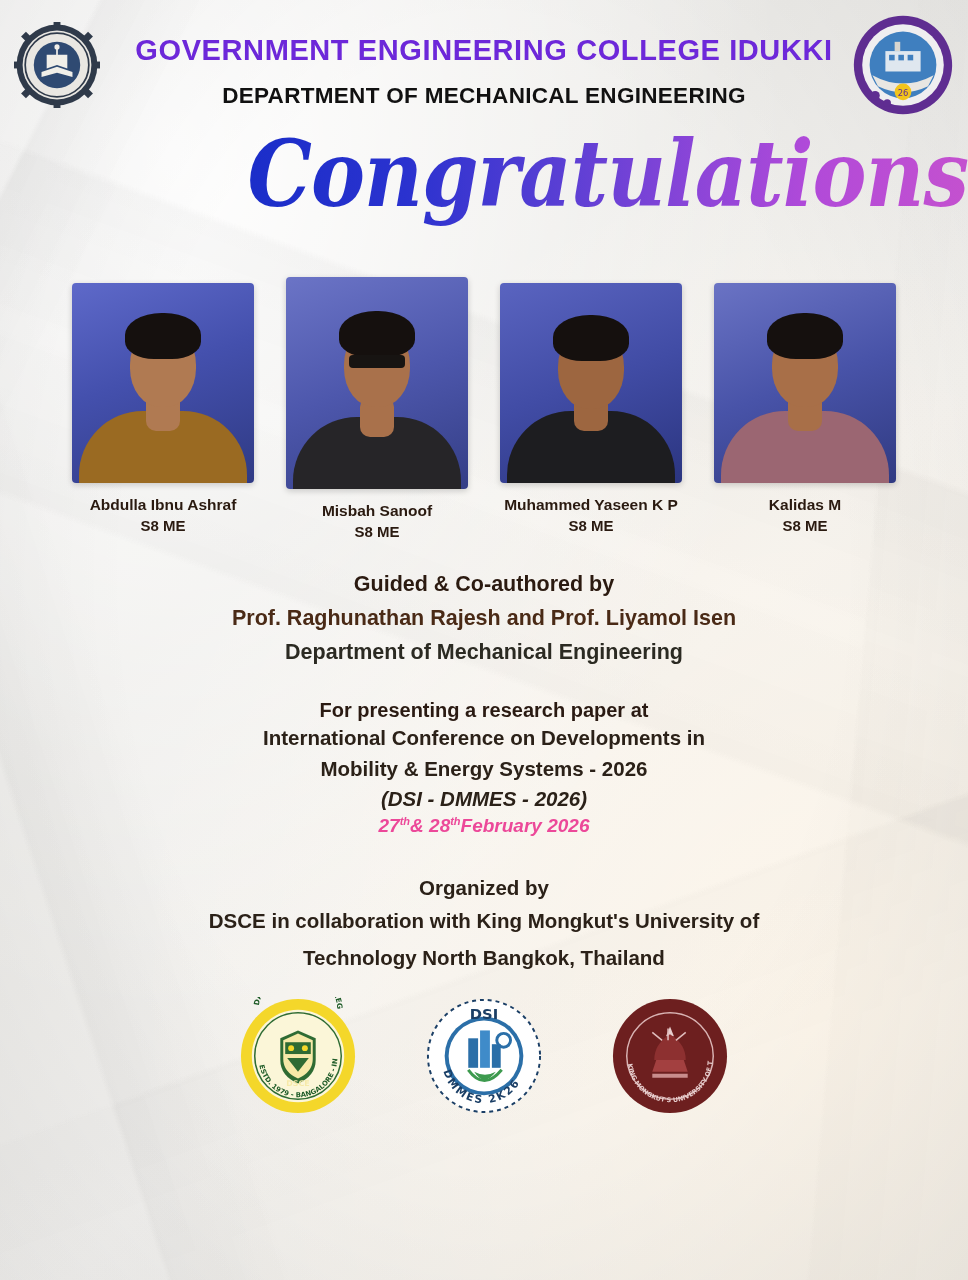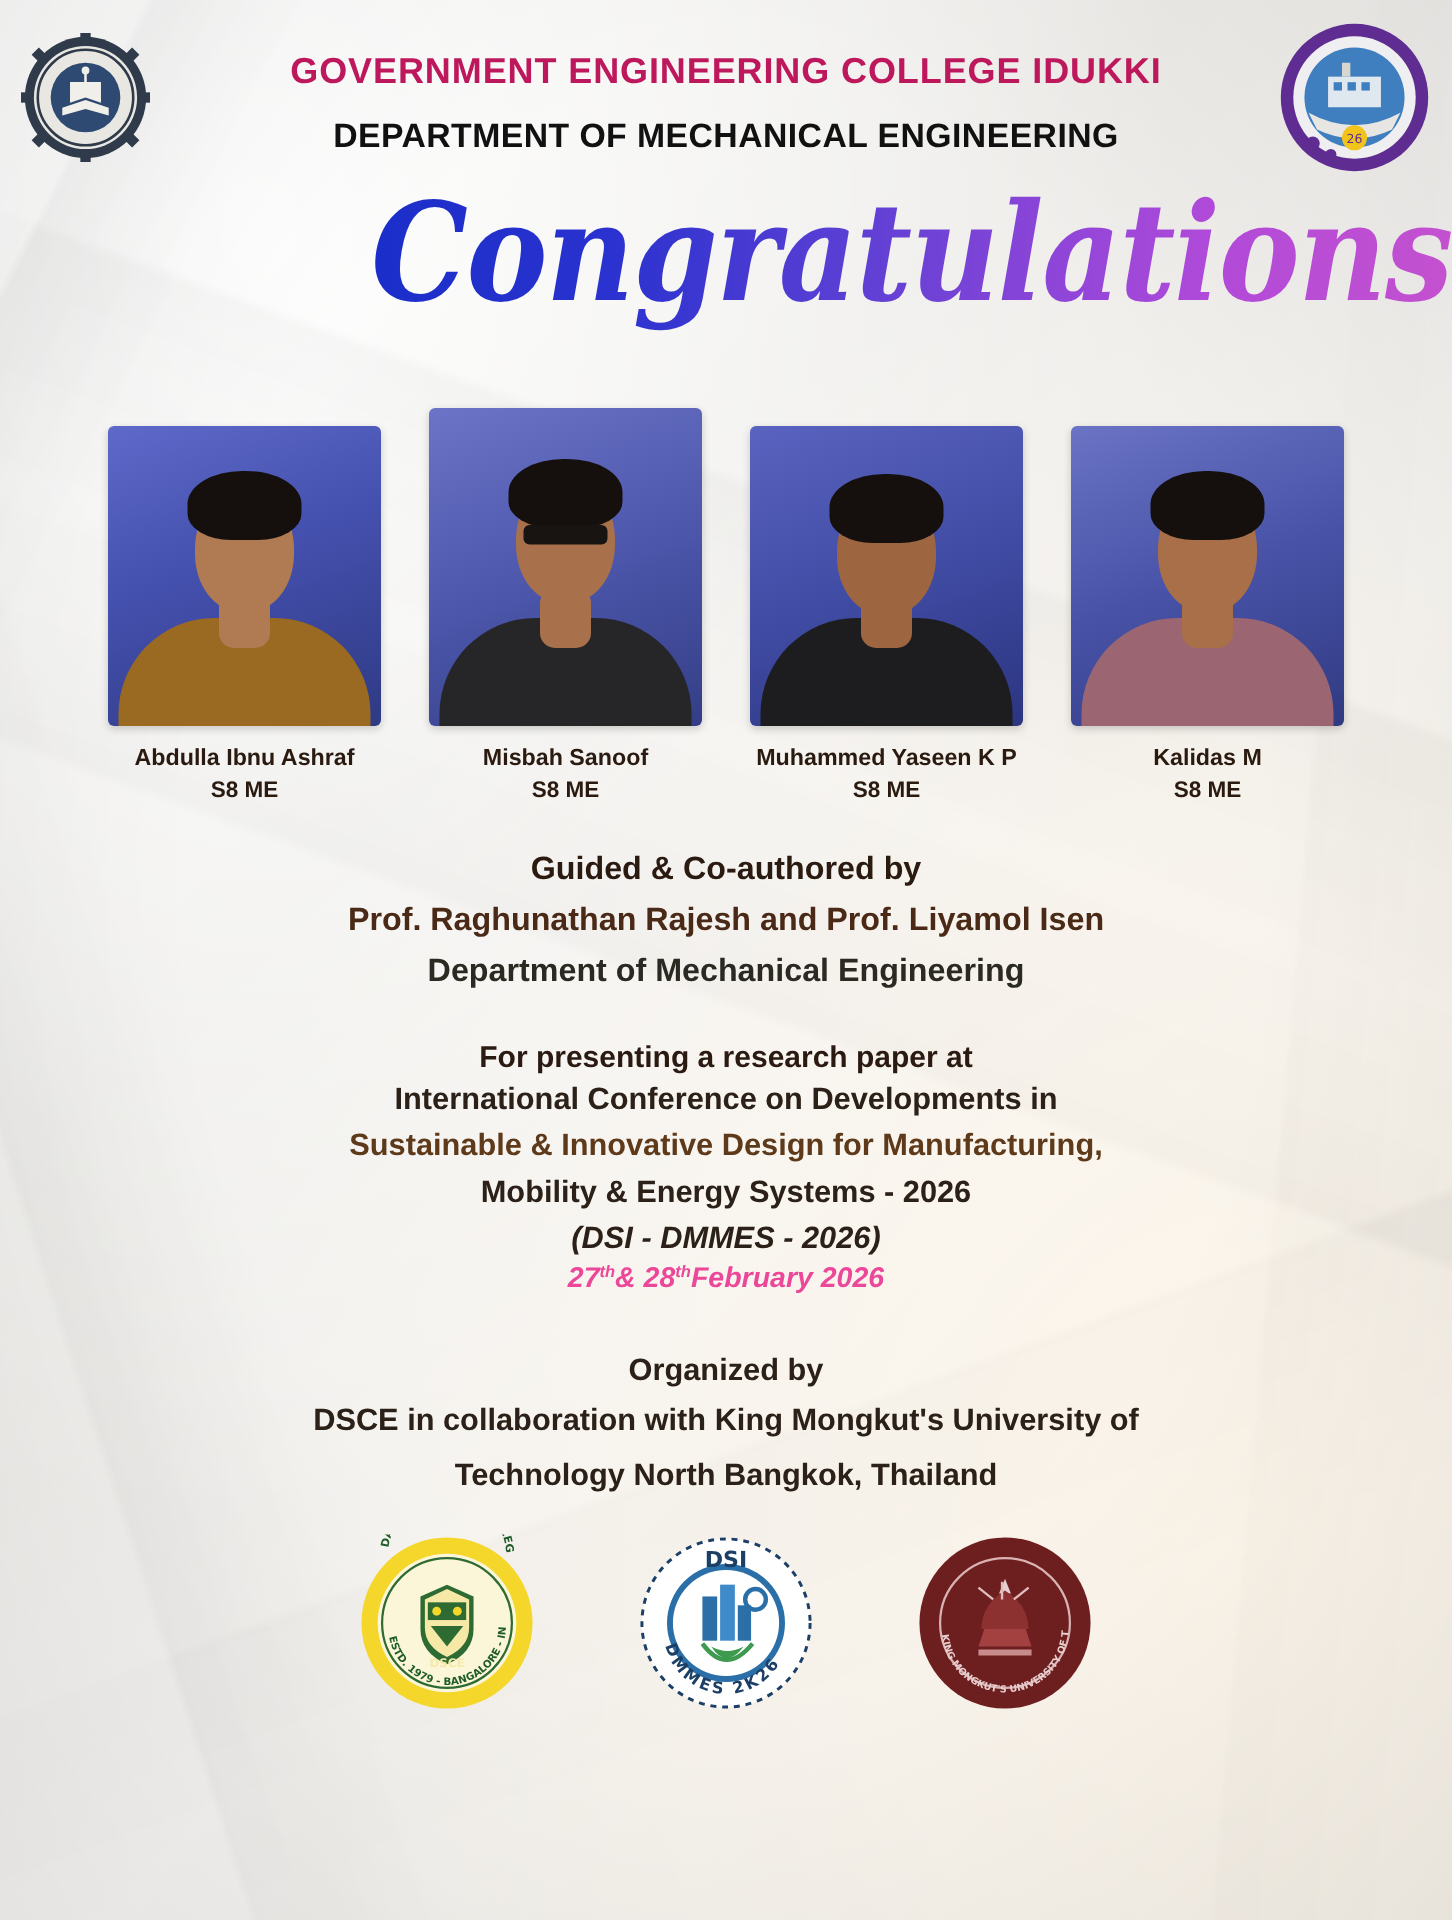--- a/index.html
+++ b/index.html
@@ -38,24 +38,24 @@
     background: radial-gradient(ellipse at 50% 45%, rgba(0,0,0,0) 52%, rgba(0,0,0,0.06) 100%);
   }
   .content { position: relative; z-index: 3; width: 968px; height: 1280px; }
 
   
   .header {
     padding-top: 34px;
     text-align: center;
   }
   .college-name {
-    font-size: 24px;
+    font-size: 29px;
     font-weight: bold;
     letter-spacing: 0.6px;
-    color: #be185d;
+    color: #6d28d9;
   }
   .dept-name {
     font-size: 22.5px;
     font-weight: bold;
     letter-spacing: 0.3px;
     color: #111;
     margin-top: 16px;
   }
 
   
@@ -86,21 +86,21 @@
     color: transparent;
     -webkit-text-fill-color: transparent;
     transform: scaleY(1.12);
   }
 
   
   .students {
     margin-top: 40px;
     display: flex;
     justify-content: center;
-    align-items: flex-end;
+    align-items: center;
     gap: 32px;
   }
   .student { width: 182px; text-align: center; }
   .photo {
     width: 182px;
     height: 200px;
     border-radius: 4px;
     position: relative;
     overflow: hidden;
     box-shadow: 0 2px 6px rgba(0,0,0,0.18);
@@ -311,21 +311,20 @@
 
   <div class="body-text">
     <div class="line guided">Guided &amp; Co-authored by</div>
     <div class="line profs">Prof. Raghunathan Rajesh and Prof. Liyamol Isen</div>
     <div class="line dept2">Department of Mechanical Engineering</div>
 
     <div class="line presenting">For presenting a research paper at</div>
 
     <div class="conf">
       <div class="line conf-l">International Conference on Developments in</div>
-      <div class="line conf-l brown">Sustainable &amp; Innovative Design for Manufacturing,</div>
       <div class="line conf-l">Mobility &amp; Energy Systems - 2026</div>
       <div class="line conf-code">(DSI - DMMES - 2026)</div>
       <div class="line conf-date">
         <span>27</span><sup>th</sup><span>&amp; </span><span>28</span><sup>th</sup><span>February 2026</span>
       </div>
     </div>
 
     <div class="org">
       <div class="line org-title">Organized by</div>
       <div class="line org-l">DSCE in collaboration with King Mongkut's University of</div>

